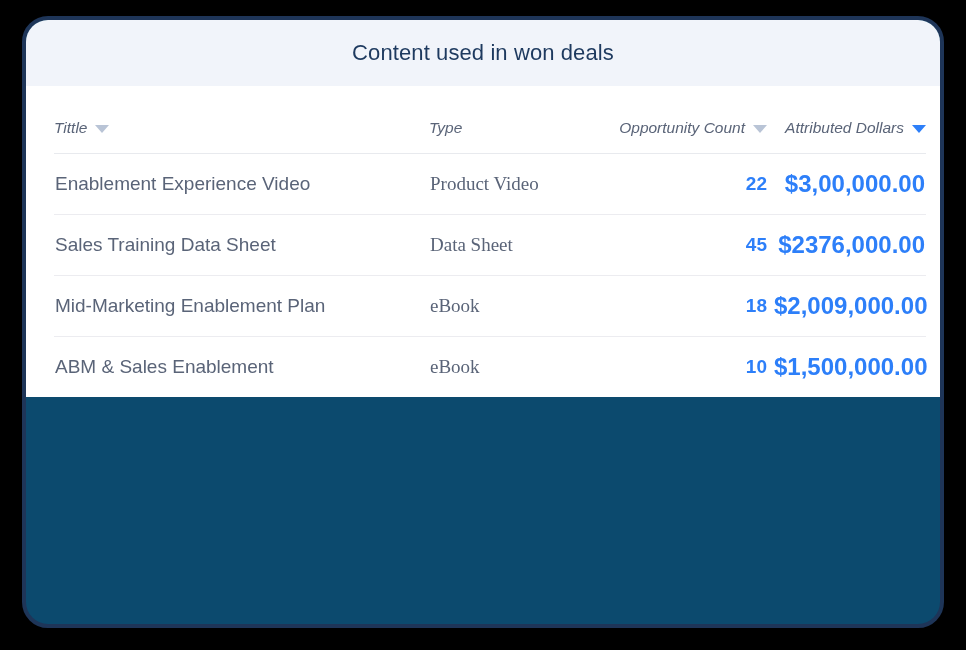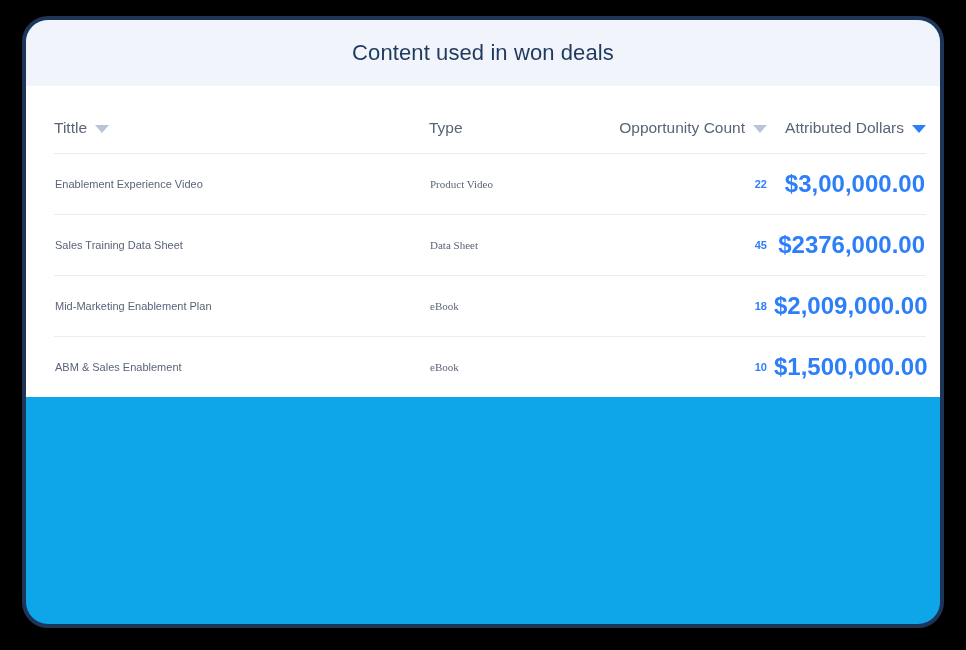--- a/index.html
+++ b/index.html
@@ -22,21 +22,21 @@
     overflow: hidden;
   }
 
   
   #card {
     position: absolute;
     left: 22px;
     top: 16px;
     width: 922px;
     height: 612px;
-    background: #0ea5e9;
+    background: #0c4a6e;
     border: 4px solid #1e3558;
     border-radius: 26px;
     box-sizing: border-box;
     overflow: hidden;
   }
 
   
   .card-header {
     height: 66px;
     background: #f1f4fa;
@@ -74,37 +74,38 @@
 
   th.col-title   { width: 375px; text-align: left; }
   th.col-type    { width: 168px; text-align: left; }
   th.col-count   { width: 170px; text-align: right; padding-right: 6px; }
   th.col-dollars { width: 153px; text-align: right; }
 
   .th-inner {
     display: inline-flex;
     align-items: center;
     gap: 8px;
+    font-style: italic;
   }
 
   
   .caret {
     display: inline-block;
     width: 0;
     height: 0;
     border-left: 7px solid transparent;
     border-right: 7px solid transparent;
     border-top: 8px solid #b9c4d6;
     position: relative;
     top: 1px;
   }
   .caret.active { border-top-color: #2d7ff9; }
 
   tbody td {
-    font-size: 11px;
+    font-size: 19px;
     color: #5a6478;
     height: 58px;
     border-bottom: 1px solid #ececf0;
     vertical-align: middle;
     white-space: nowrap;
   }
   tbody tr:last-child td { border-bottom: none; }
 
   td.cell-title   { text-align: left; }
   td.cell-type    { text-align: left; font-family: Liberation Serif, serif; }

